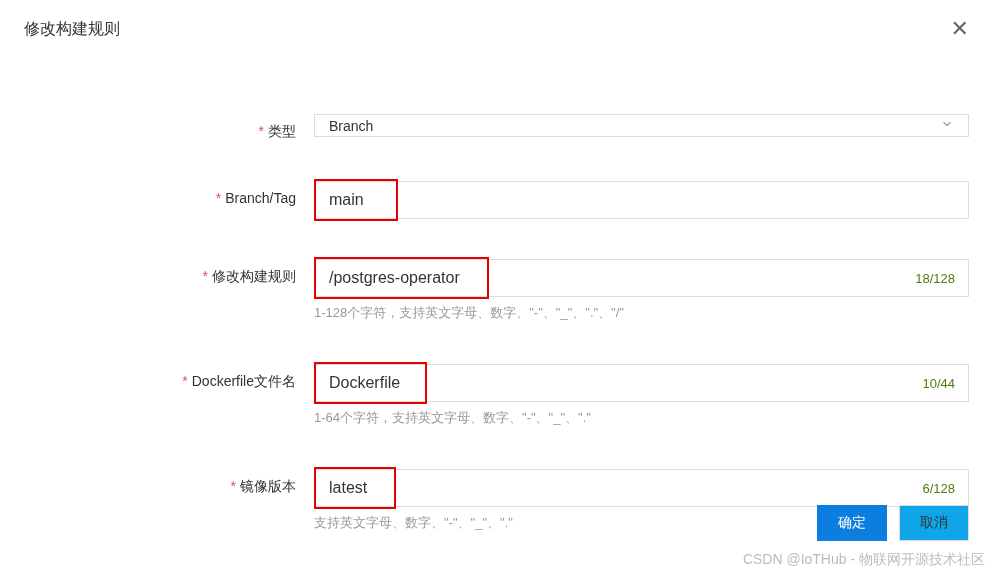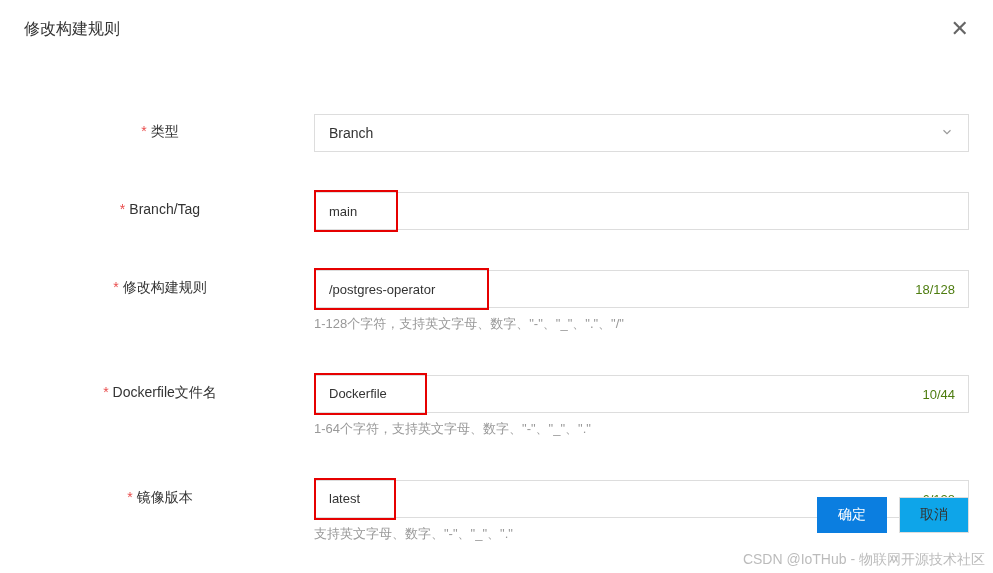--- a/index.html
+++ b/index.html
@@ -31,57 +31,57 @@
       cursor: pointer;
       line-height: 1;
     }
     .form-row {
       display: flex;
       align-items: flex-start;
       margin-bottom: 40px;
     }
     .label-col {
       width: 290px;
-      text-align: center;
+      text-align: right;
       padding-right: 18px;
       padding-top: 9px;
       color: #333;
     }
     .required-star {
       color: #e94c4c;
       margin-right: 4px;
     }
     .input-col {
       flex: 1;
       max-width: 660px;
     }
     .select-wrap {
       position: relative;
       border: 1px solid #ddd;
-      height: 38px;
+      height: 23px;
       display: flex;
       align-items: center;
       padding: 0 14px;
       cursor: pointer;
       background: #fff;
     }
     .select-value {
       flex: 1;
       color: #333;
     }
     .chevron {
       color: #999;
       font-size: 14px;
     }
     .text-input {
       width: 100%;
       height: 38px;
       border: 1px solid #ddd;
       padding: 0 14px;
-      font-size: 13px;
+      font-size: 16px;
       font-family: inherit;
       color: #333;
       outline: none;
       background: #fff;
     }
     .input-with-counter {
       position: relative;
       border-radius: 16px;
     }
     .input-with-counter .text-input {
@@ -102,21 +102,21 @@
       margin-top: 6px;
       line-height: 1.6;
     }
     .hl {
       position: absolute;
       border: 2px solid #e60000;
       pointer-events: none;
     }
     .footer {
       position: absolute;
-      bottom: 40px;
+      bottom: 32px;
       right: 24px;
       display: flex;
       gap: 12px;
     }
     .btn {
       min-width: 70px;
       height: 36px;
       font-size: 14px;
       border: 1px solid #ddd;
       background: #0ea5e9;

